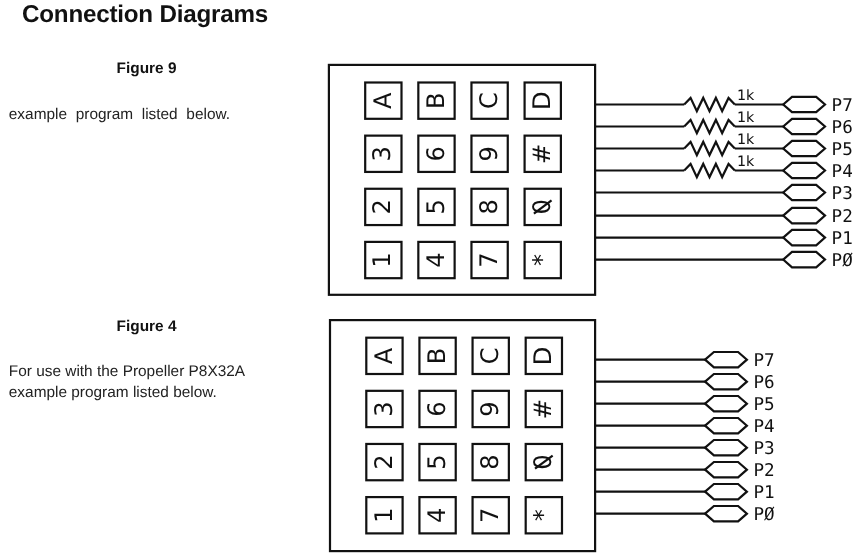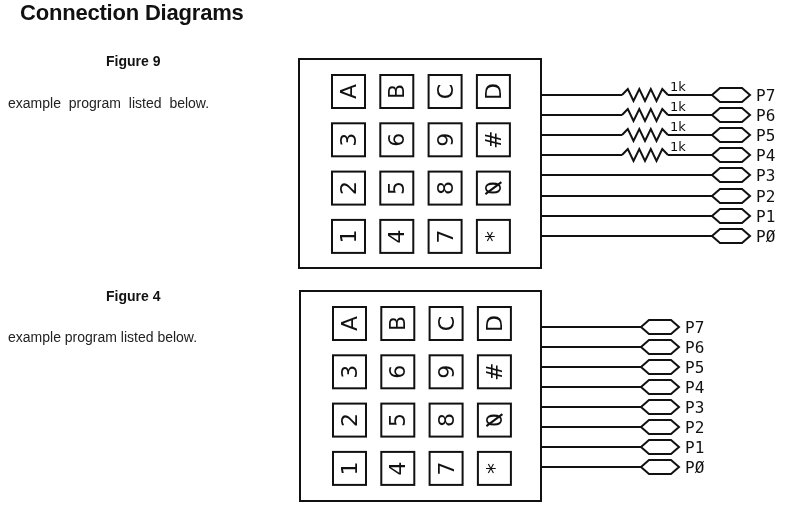--- a/index.html
+++ b/index.html
@@ -21,20 +21,21 @@
 
 <div class="title">Connection Diagrams</div>
 
 <div class="fig-label" id="fig2-label">Figure 9</div>
 <div class="desc" id="fig2-desc">
   <div>example program listed below.</div>
 </div>
 
 <div class="fig-label" id="fig3-label">Figure 4</div>
 <div class="desc" id="fig3-desc">
+  <div>For use with the Propeller P8X32A</div>
   <div>example program listed below.</div>
 </div>
 
 <svg class="diagram" id="diagram" width="786" height="505" viewBox="0 0 786 505">
     <g>
       <rect x="299" y="59" width="242" height="209" fill="none" stroke="#111111" stroke-width="2"></rect>
       <g>
         <rect x="332" y="75" width="33" height="33" fill="#fff" stroke="#111111" stroke-width="2"></rect>
         <text x="348.5" y="91.5" text-anchor="middle" dominant-baseline="central" transform="rotate(-90 348.5 91.5)" class="keytext">A</text>
       </g>

